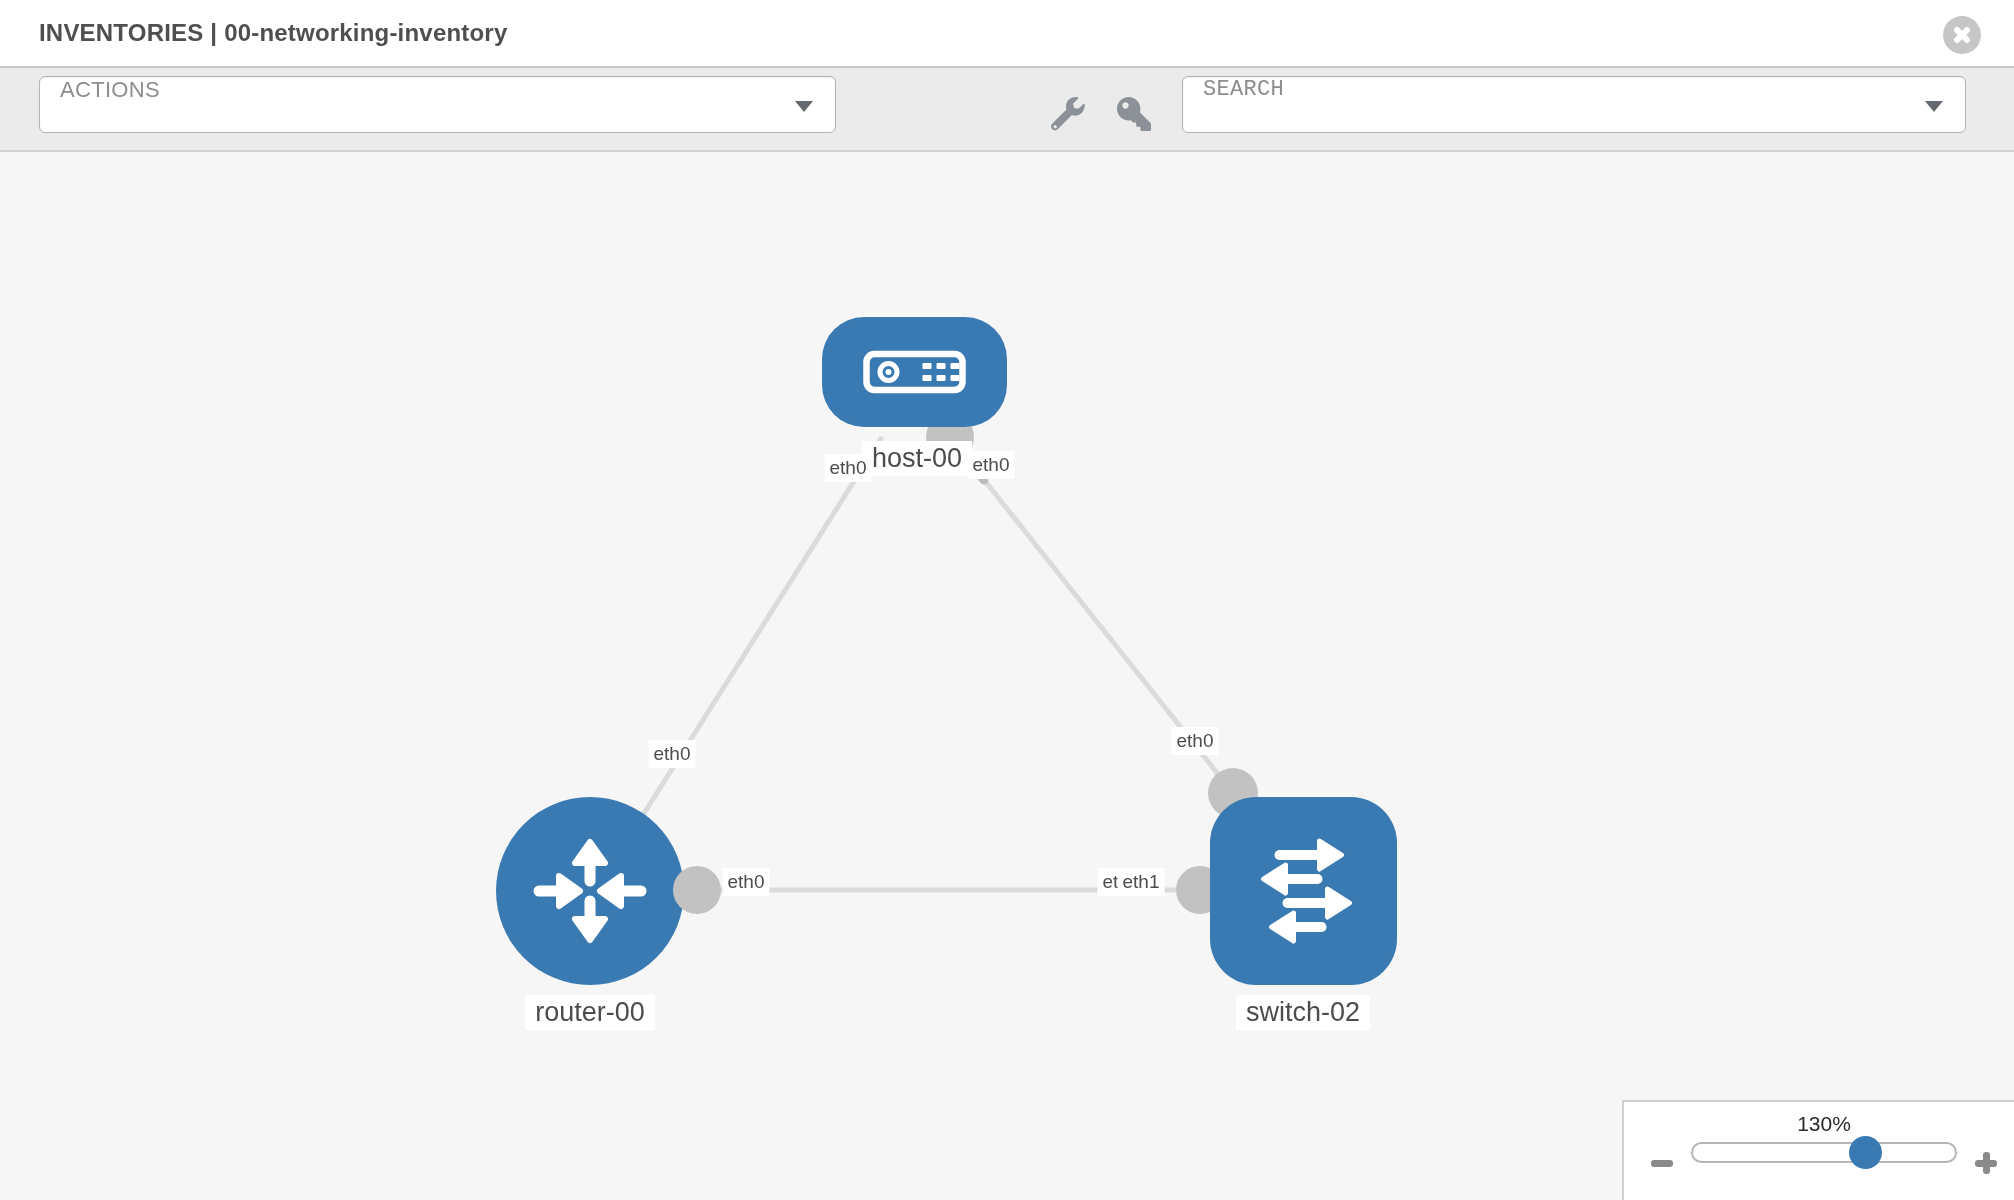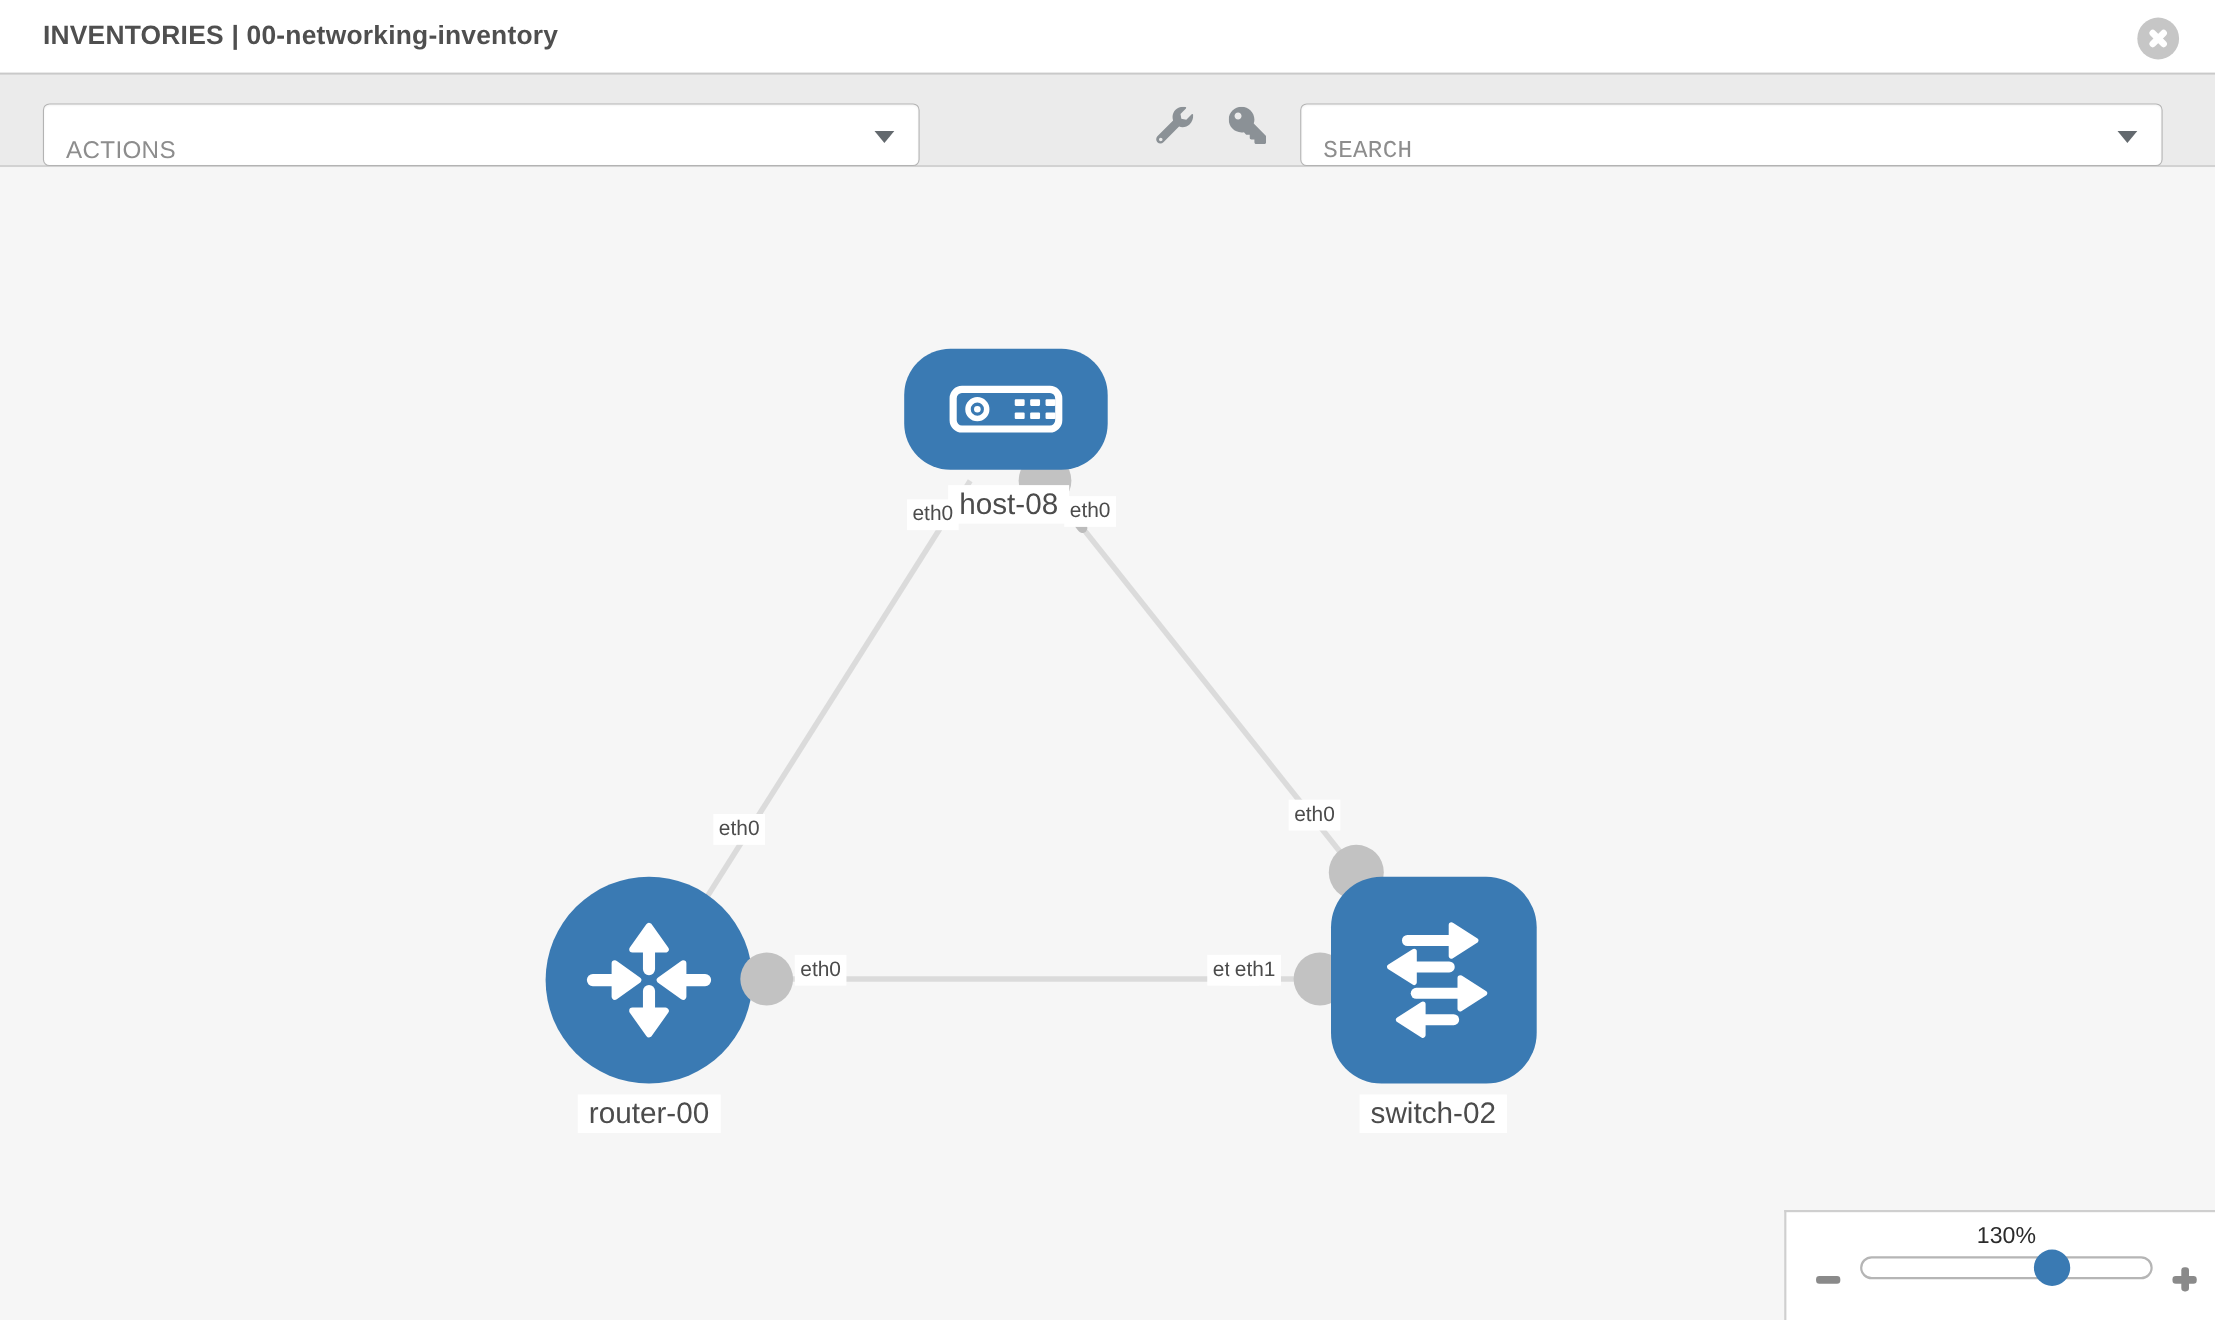--- a/index.html
+++ b/index.html
@@ -12,23 +12,23 @@
     font-size:24px; font-weight:bold; color:#4f4f4f; letter-spacing:.2px; }
   .close-btn { position:absolute; right:33px; top:16px; width:38px; height:38px;
     border-radius:50%; background:#c6c6c6; cursor:pointer; }
   .close-btn .bar { position:absolute; left:9px; top:16px; width:20px; height:6px;
     border-radius:3px; background:#fff; }
   .close-btn .bar.a { transform:rotate(45deg); }
   .close-btn .bar.b { transform:rotate(-45deg); }
 
   
   .toolbar { position:relative; height:84px; background:#ebebeb; border-bottom:2px solid #d2d2d2; }
-  .select-box { position:absolute; top:26px; height:57px; background:#fff;
+  .select-box { position:absolute; top:8px; height:57px; background:#fff;
     border:1px solid #b3b3b3; border-radius:6px; box-shadow:inset 0 1px 2px rgba(0,0,0,.06);
-    display:flex; align-items:flex-end; cursor:pointer; }
+    display:flex; align-items:flex-start; cursor:pointer; }
   .select-box .lbl { padding-left:20px; font-size:22px; color:#8d8d8d; letter-spacing:.3px; }
   .caret { position:absolute; right:22px; top:50%; margin-top:-4px; width:0; height:0;
     border-left:9px solid transparent; border-right:9px solid transparent;
     border-top:11px solid #63696e; }
   .actions-box { left:39px; width:797px; }
   .search-box  { left:1182px; width:784px;font-family:Liberation Mono, monospace; }
   .tool-icon { position:absolute; top:29px; width:34px; height:34px; cursor:pointer; }
   .tool-icon svg { width:100%; height:100%; }
   .wrench-btn { left:1051px; }
   .key-btn    { left:1117px; }
@@ -149,21 +149,21 @@
         <path d="M14,-12 L-22,-12" stroke-width="10" fill="none"></path>
         <path d="M-18,-26 L-40,-12 L-18,2 Z" stroke-width="5"></path>
         <path d="M-16,12 L28,12" stroke-width="10" fill="none"></path>
         <path d="M24,-2 L46,12 L24,26 Z" stroke-width="5"></path>
         <path d="M18,36 L-14,36" stroke-width="10" fill="none"></path>
         <path d="M-10,22 L-32,36 L-10,50 Z" stroke-width="5"></path>
       </g>
     </g>
   </svg>
 
-  <div class="chip node-chip" style="left:917px; top:289px;">host-08</div>
+  <div class="chip node-chip" style="left:917px; top:289px;">host-00</div>
   <div class="chip port-chip" style="left:848px; top:302px;">eth0</div>
   <div class="chip port-chip" style="left:991px; top:299px;">eth0</div>
 
   <div class="chip port-chip" style="left:672px; top:588px;">eth0</div>
   <div class="chip port-chip" style="left:1195px; top:575px;">eth0</div>
 
   <div class="chip port-chip" style="left:746px; top:716px;">eth0</div>
   <div class="chip port-chip" style="left:1121px; top:716px; z-index:1;">eth0</div>
   <div class="chip port-chip" style="left:1141px; top:716px; z-index:2;">eth1</div>
 

